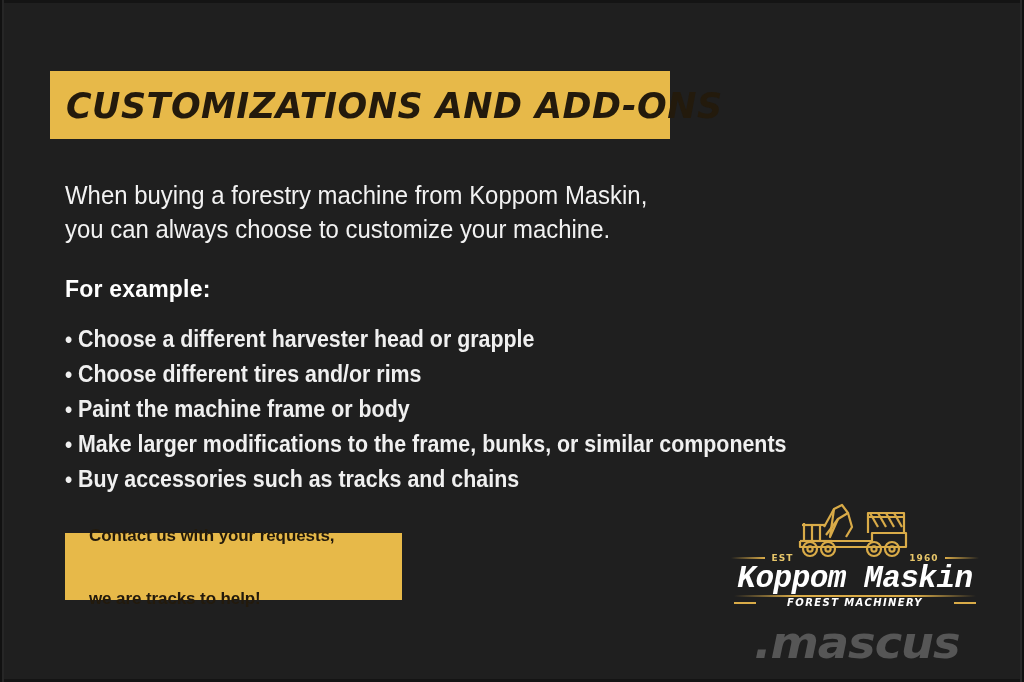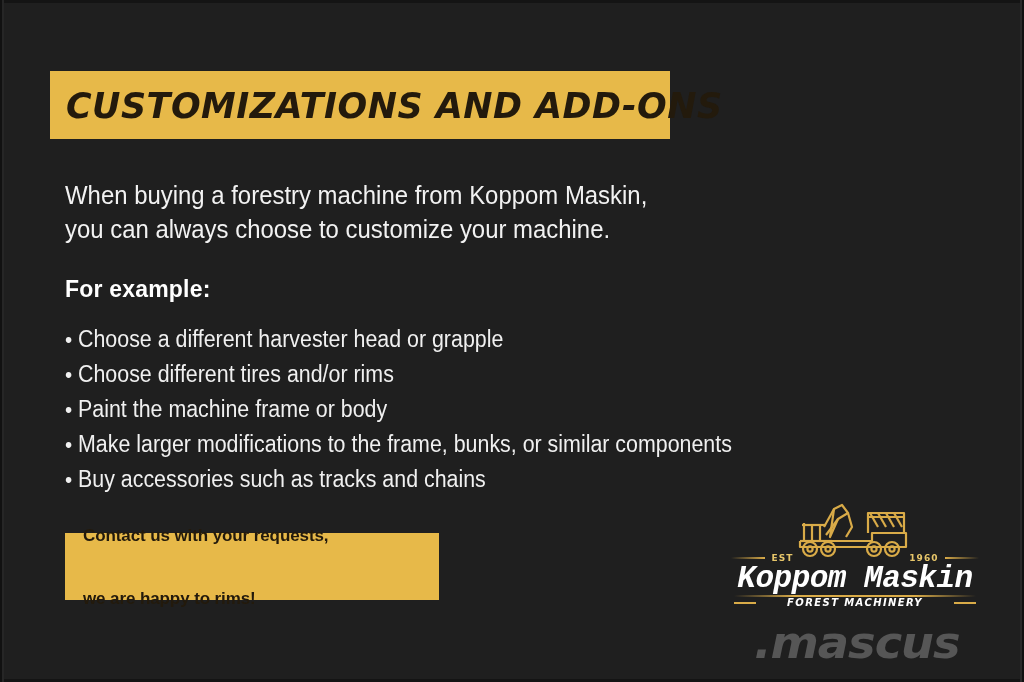--- a/index.html
+++ b/index.html
@@ -98,20 +98,21 @@
   
   #bullet-list {
     position: absolute;
     left: 65px;
     top: 322px;
     width: 800px;
     list-style: none;
     margin: 0;
     padding: 0;
     color: #f0f0f0;
+    font-weight: bold;
   }
   #bullet-list li {
     position: relative;
     font-size: 23px;
     line-height: 34px;
     white-space: nowrap;
     font-family: "Liberation Sans", sans-serif;
     transform: scaleX(0.93);
     transform-origin: left center;
   }
@@ -120,27 +121,27 @@
     width: 14px;
     color: #f0f0f0;
     font-size: 22px;
   }
 
   
   #contact-box {
     position: absolute;
     left: 65px;
     top: 533px;
-    width: 374px;
+    width: 337px;
     height: 67px;
     background: #e7b949;
     display: flex;
     flex-direction: column;
     justify-content: center;
-    padding-left: 18px;
+    padding-left: 24px;
     box-sizing: border-box;
     gap: 40px;
   }
   #contact-box .contact-line {
     display: block;
     color: #231a0c;
     font-size: 17px;
     line-height: 23px;
     font-weight: bold;
     font-family: "Liberation Sans", sans-serif;
@@ -279,21 +280,21 @@
   <ul id="bullet-list">
     <li><span class="bullet-dot">•</span><span>Choose a different harvester head or grapple</span></li>
     <li><span class="bullet-dot">•</span><span>Choose different tires and/or rims</span></li>
     <li><span class="bullet-dot">•</span><span>Paint the machine frame or body</span></li>
     <li><span class="bullet-dot">•</span><span>Make larger modifications to the frame, bunks, or similar components</span></li>
     <li><span class="bullet-dot">•</span><span>Buy accessories such as tracks and chains</span></li>
   </ul>
 
   <div id="contact-box">
     <span class="contact-line">Contact us with your requests,</span>
-    <span class="contact-line">we are happy to rims!</span>
+    <span class="contact-line">we are tracks to help!</span>
   </div>
 
   <div id="logo">
 
     <div id="logo-machine">
       <svg viewBox="0 0 140 62" width="140" height="62" aria-hidden="true">
         <g fill="none" stroke="#d9ab48" stroke-width="2.2" stroke-linejoin="round">
 
           <path d="M44 40 L48 12 L56 8 L62 16 L52 22 Z"></path>
           <path d="M52 22 L40 38"></path>

